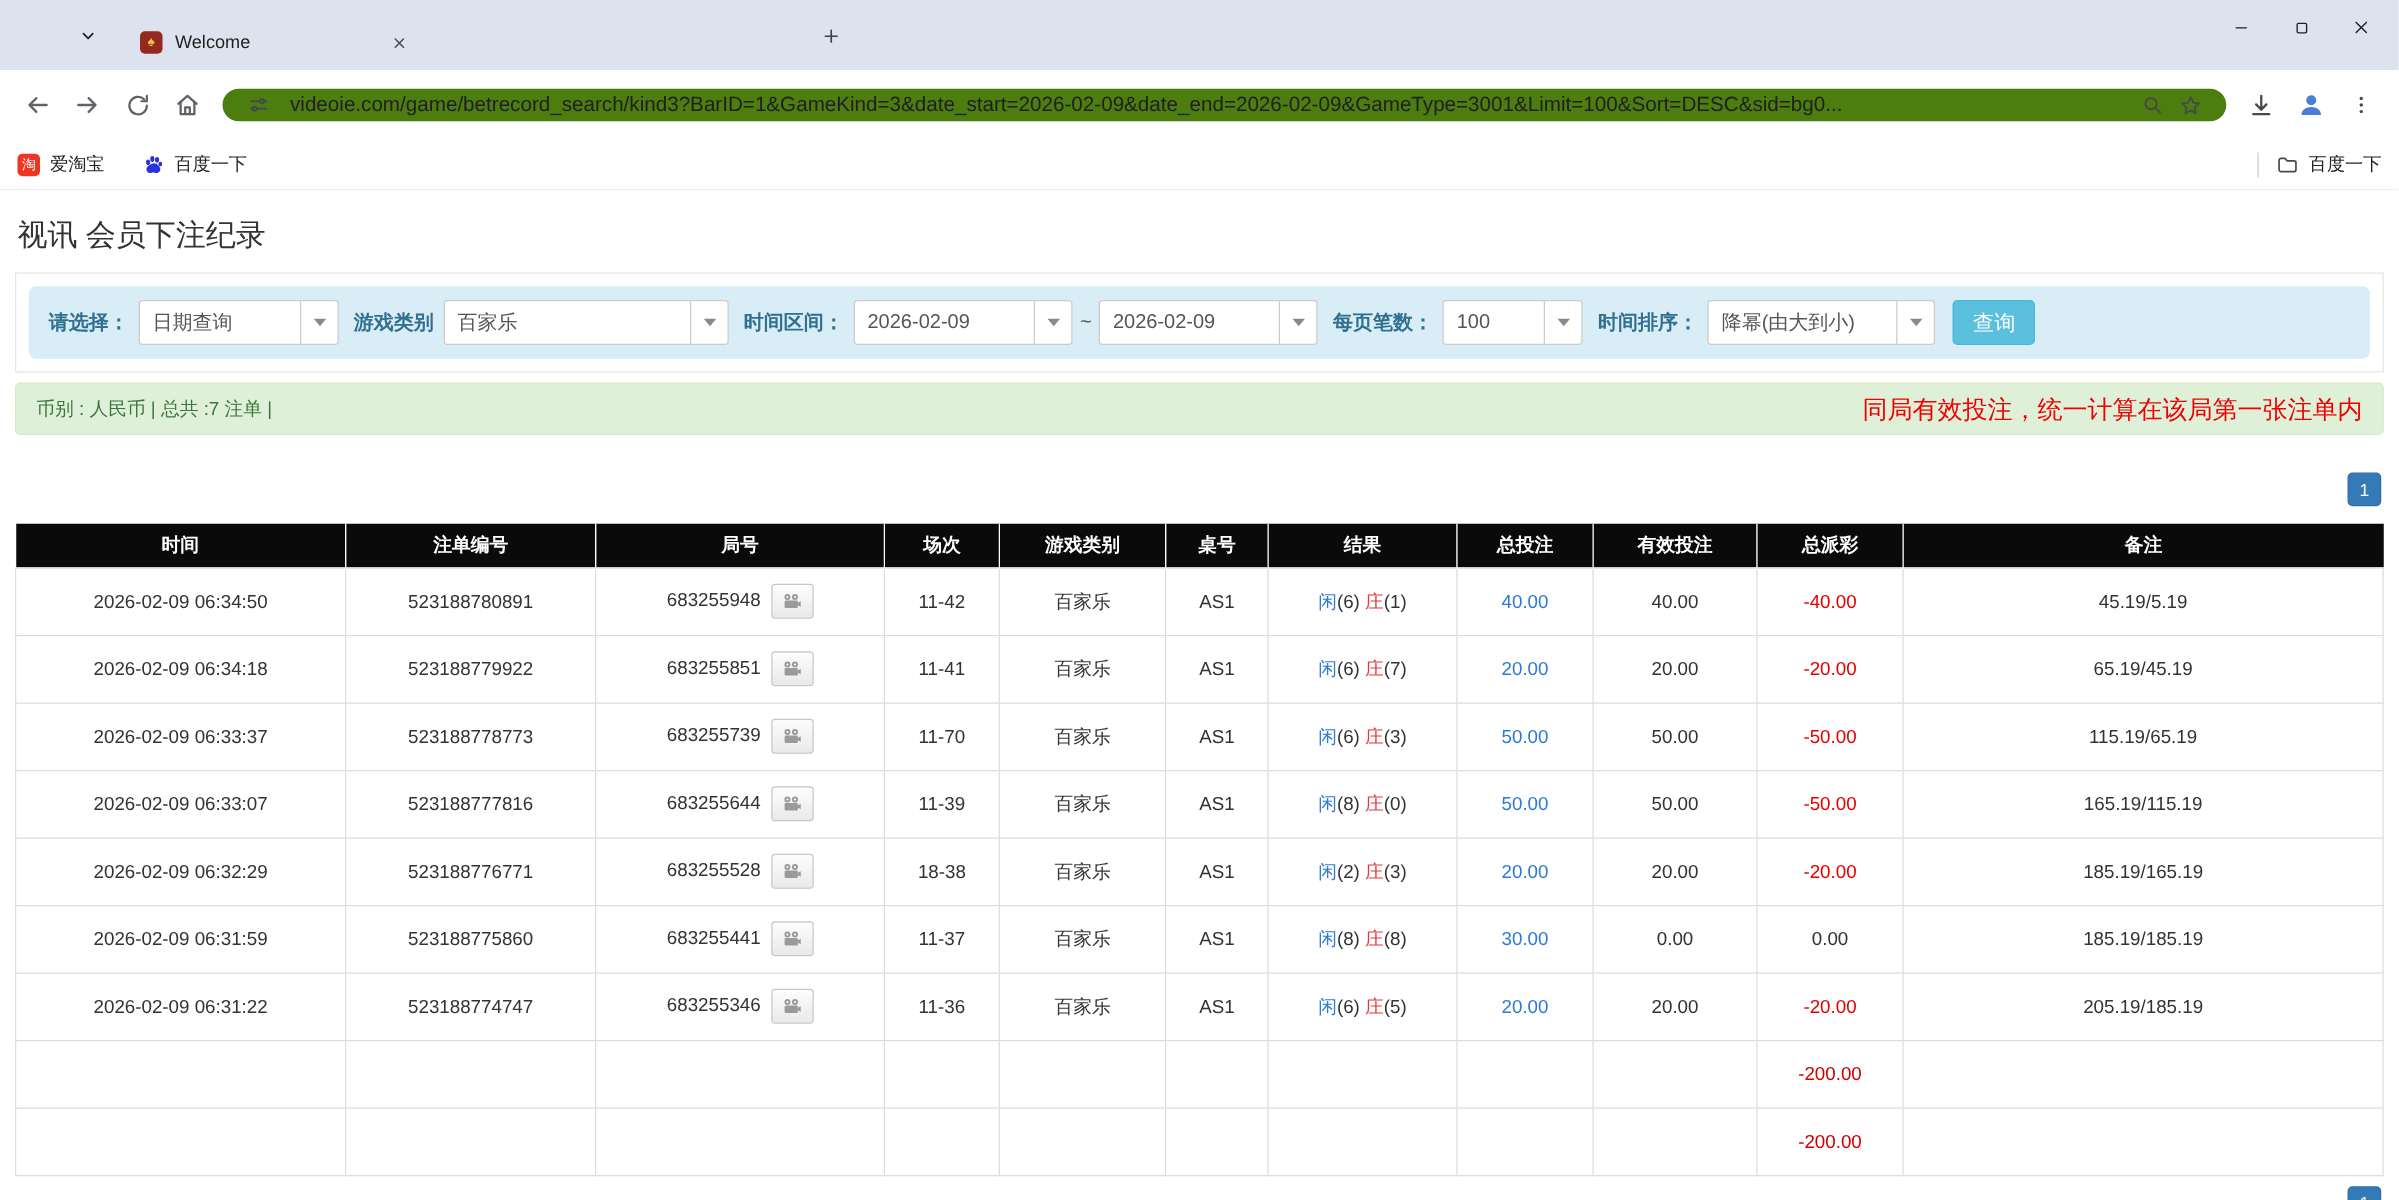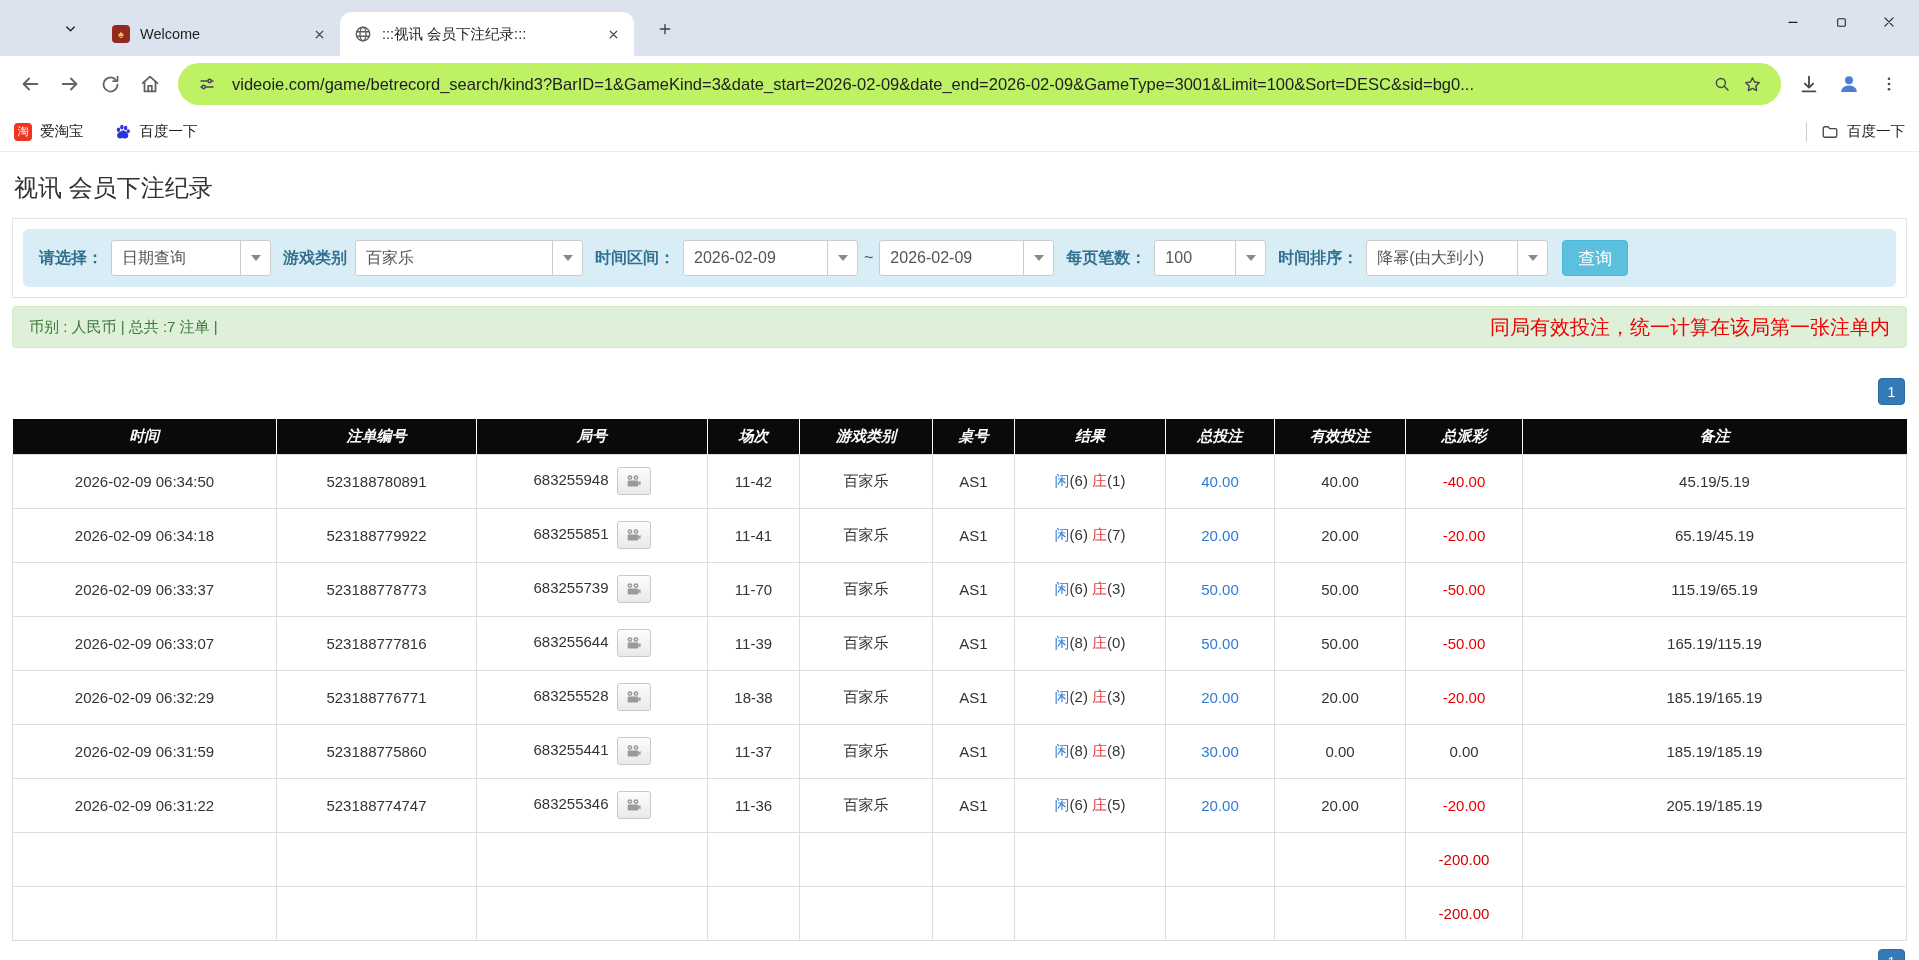--- a/index.html
+++ b/index.html
@@ -24,21 +24,21 @@
     align-items:center; justify-content:center; color:#f0c24b; font-size:11px; }
   .newtab { position:absolute; left:652px; top:16px; width:26px; height:26px;
     display:flex; align-items:center; justify-content:center; border-radius:50%; }
   .wincontrols { position:absolute; right:6px; top:0; height:44px; display:flex; }
   .winbtn { width:48px; height:44px; display:flex; align-items:center; justify-content:center; }
 
   
   .toolbar { height:56px; background:#fff; display:flex; align-items:center; padding:0 10px; }
   .navbtn { width:40px; height:40px; border-radius:50%; display:flex; flex:0 0 auto;
     align-items:center; justify-content:center; }
-  .urlbar { flex:1; height:42px; margin:0 8px; background:#bef264; border-radius:21px;
+  .urlbar { flex:1; height:26px; margin:0 8px; background:#4d7c0f; border-radius:21px;
     display:flex; align-items:center; padding:0 14px; min-width:0; }
   .urltext { flex:1; font-size:16.5px; color:#202124; white-space:nowrap; overflow:hidden;
     margin:0 10px; }
   .urlicon { flex:0 0 auto; display:flex; align-items:center; justify-content:center;
     width:30px; height:30px; border-radius:50%; }
 
   
   .bookmarks { height:40px; background:#fff; display:flex; align-items:center;
     padding:0 14px; border-bottom:1px solid #ededed; }
   .bm { display:flex; align-items:center; margin-right:30px; }
@@ -80,21 +80,21 @@
 
   .pager-row { display:flex; justify-content:flex-end; margin:30px 2px 14px 0; }
   .pager-row.bottom { margin:8px 2px 0 0; }
   .pager { min-width:27px; height:27px; background:#337ab7; border:1px solid #2e6da4;
     border-radius:4px; color:#fff; font-size:14px; display:flex; align-items:center;
     justify-content:center; }
 
   table.records { width:100%; border-collapse:collapse; table-layout:fixed;
     text-align:center; font-size:15px; color:#333; }
   table.records thead th { background:#0a0a0a; color:#fff; font-weight:bold; height:35px;
-    border-right:1px solid #fff; font-size:15px;font-style:italic; }
+    border-right:1px solid #fff; font-size:15px; }
   table.records thead th:last-child { border-right:none; }
   table.records tbody td { height:54px; border:1px solid #ddd; background:#fff; }
   tr.sumrow td { background:#8c8c8c; color:#fff; height:37px; border:1px solid #fff; }
   .bet-blue { color:#2e7bd6; }
   .neg-red { color:#e80000; }
   tr.sumrow .neg-red { color:#d10000; }
   .res-p { color:#2e7bd6; }
   .res-b { color:#e4393c; }
   .video-btn { display:inline-flex; width:34px; height:28px; border:1px solid #c8c8c8;
     border-radius:3px; background:linear-gradient(#fdfdfd,#e9e9e9); align-items:center;
@@ -109,35 +109,20 @@
       <svg width="15" height="15" viewBox="0 0 24 24" fill="none" stroke="#1f1f1f" stroke-width="2.2" stroke-linecap="round" stroke-linejoin="round">
           <path d="M6 9.5l6 6 6-6"></path>
         </svg>
     </span>
   </div>
 
   <div class="tabs">
     <div class="tab inactive">
       <span class="favicon favicon-welcome">♠</span>
       <span class="tab-title">Welcome</span>
-      <span class="tab-close">
-        <svg width="13" height="13" viewBox="0 0 24 24" fill="none" stroke="#45484d" stroke-width="2.2" stroke-linecap="round">
-            <path d="M6 6l12 12M18 6L6 18"></path>
-          </svg>
-      </span>
-    </div>
-    <div class="tab active">
-      <span class="favicon">
-        <svg width="18" height="18" viewBox="0 0 24 24" fill="none" stroke="#5a5e63" stroke-width="1.8">
-            <circle cx="12" cy="12" r="9"></circle>
-            <ellipse cx="12" cy="12" rx="4" ry="9"></ellipse>
-            <path d="M3.6 9h16.8M3.6 15h16.8"></path>
-          </svg>
-      </span>
-      <span class="tab-title">:::视讯 会员下注纪录:::</span>
       <span class="tab-close">
         <svg width="13" height="13" viewBox="0 0 24 24" fill="none" stroke="#45484d" stroke-width="2.2" stroke-linecap="round">
             <path d="M6 6l12 12M18 6L6 18"></path>
           </svg>
       </span>
     </div>
   </div>
 
   <div class="newtab">
     <span>

